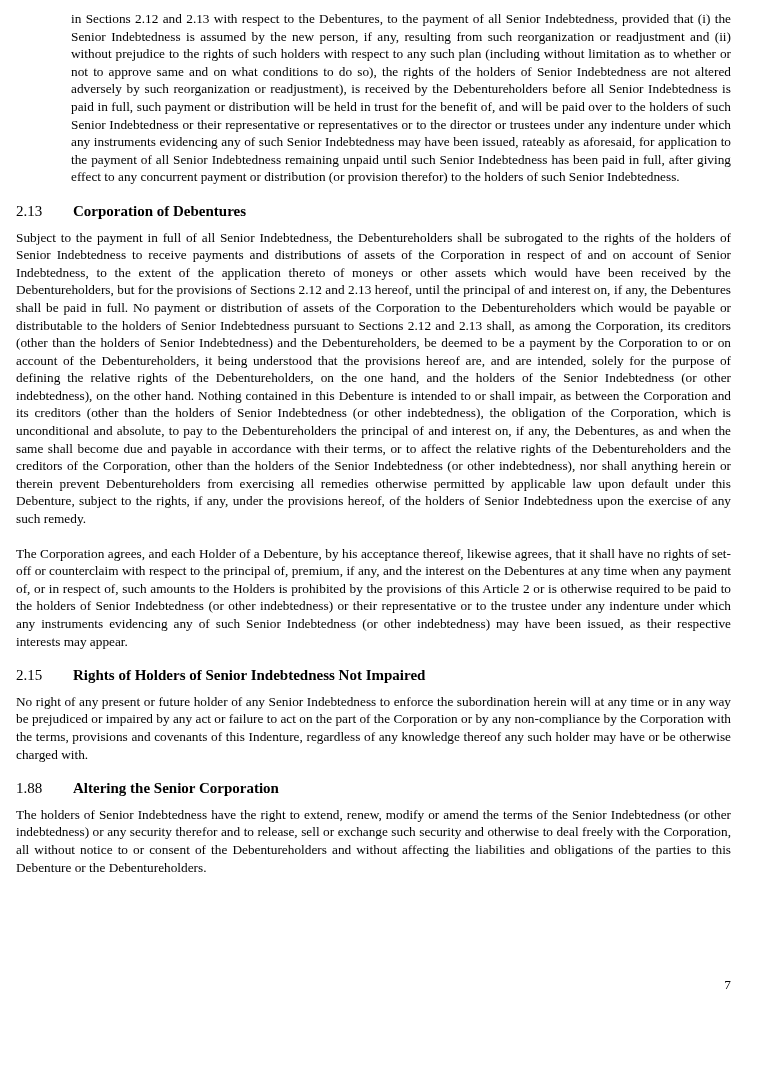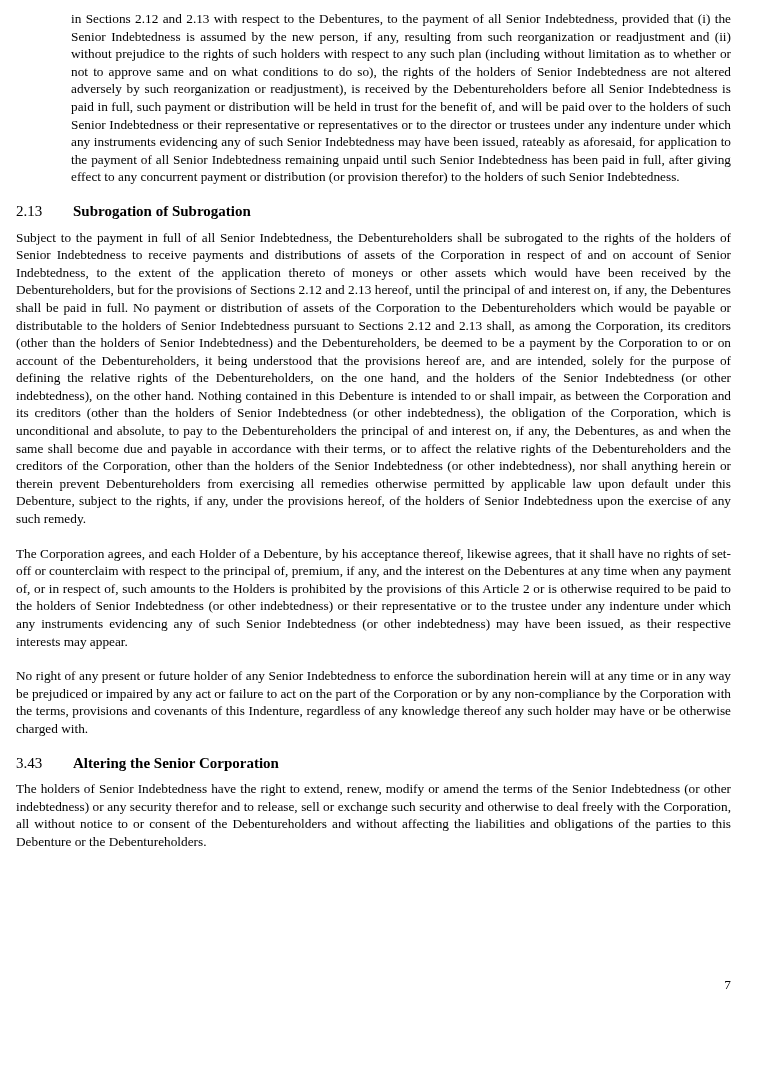--- a/index.html
+++ b/index.html
@@ -64,35 +64,39 @@
 </head>
 <body>
 
 <div class="page">
 
   <p class="para indented">in Sections 2.12 and 2.13 with respect to the Debentures, to the payment of all Senior Indebtedness, provided that (i) the Senior Indebtedness is assumed by the new person, if any, resulting from such reorganization or readjustment and (ii) without prejudice to the rights of such holders with respect to any such plan (including without limitation as to whether or not to approve same and on what conditions to do so), the rights of the holders of Senior Indebtedness are not altered adversely by such reorganization or readjustment), is received by the Debentureholders before all Senior Indebtedness is paid in full, such payment or distribution will be held in trust for the benefit of, and will be paid over to the holders of such Senior Indebtedness or their representative or representatives or to the director or trustees under any indenture under which any instruments evidencing any of such Senior Indebtedness may have been issued, rateably as aforesaid, for application to the payment of all Senior Indebtedness remaining unpaid until such Senior Indebtedness has been paid in full, after giving effect to any concurrent payment or distribution (or provision therefor) to the holders of such Senior Indebtedness.</p>
 
   <div class="section">
     <div class="section-head">
       <span class="section-num">2.13</span>
-      <span class="section-title">Subrogation of Subrogation</span>
+      <span class="section-title">Corporation of Debentures</span>
     </div>
     <p class="para body-after-head">Subject to the payment in full of all Senior Indebtedness, the Debentureholders shall be subrogated to the rights of the holders of Senior Indebtedness to receive payments and distributions of assets of the Corporation in respect of and on account of Senior Indebtedness, to the extent of the application thereto of moneys or other assets which would have been received by the Debentureholders, but for the provisions of Sections 2.12 and 2.13 hereof, until the principal of and interest on, if any, the Debentures shall be paid in full. No payment or distribution of assets of the Corporation to the Debentureholders which would be payable or distributable to the holders of Senior Indebtedness pursuant to Sections 2.12 and 2.13 shall, as among the Corporation, its creditors (other than the holders of Senior Indebtedness) and the Debentureholders, be deemed to be a payment by the Corporation to or on account of the Debentureholders, it being understood that the provisions hereof are, and are intended, solely for the purpose of defining the relative rights of the Debentureholders, on the one hand, and the holders of the Senior Indebtedness (or other indebtedness), on the other hand. Nothing contained in this Debenture is intended to or shall impair, as between the Corporation and its creditors (other than the holders of Senior Indebtedness (or other indebtedness), the obligation of the Corporation, which is unconditional and absolute, to pay to the Debentureholders the principal of and interest on, if any, the Debentures, as and when the same shall become due and payable in accordance with their terms, or to affect the relative rights of the Debentureholders and the creditors of the Corporation, other than the holders of the Senior Indebtedness (or other indebtedness), nor shall anything herein or therein prevent Debentureholders from exercising all remedies otherwise permitted by applicable law upon default under this Debenture, subject to the rights, if any, under the provisions hereof, of the holders of Senior Indebtedness upon the exercise of any such remedy.</p>
   </div>
 
   <div class="section">
     <p class="para body-after-head">The Corporation agrees, and each Holder of a Debenture, by his acceptance thereof, likewise agrees, that it shall have no rights of set-off or counterclaim with respect to the principal of, premium, if any, and the interest on the Debentures at any time when any payment of, or in respect of, such amounts to the Holders is prohibited by the provisions of this Article 2 or is otherwise required to be paid to the holders of Senior Indebtedness (or other indebtedness) or their representative or to the trustee under any indenture under which any instruments evidencing any of such Senior Indebtedness (or other indebtedness) may have been issued, as their respective interests may appear.</p>
   </div>
 
   <div class="section">
+    <div class="section-head">
+      <span class="section-num">2.15</span>
+      <span class="section-title">Rights of Holders of Senior Indebtedness Not Impaired</span>
+    </div>
     <p class="para body-after-head">No right of any present or future holder of any Senior Indebtedness to enforce the subordination herein will at any time or in any way be prejudiced or impaired by any act or failure to act on the part of the Corporation or by any non-compliance by the Corporation with the terms, provisions and covenants of this Indenture, regardless of any knowledge thereof any such holder may have or be otherwise charged with.</p>
   </div>
 
   <div class="section">
     <div class="section-head">
-      <span class="section-num">3.43</span>
+      <span class="section-num">1.88</span>
       <span class="section-title">Altering the Senior Corporation</span>
     </div>
     <p class="para body-after-head">The holders of Senior Indebtedness have the right to extend, renew, modify or amend the terms of the Senior Indebtedness (or other indebtedness) or any security therefor and to release, sell or exchange such security and otherwise to deal freely with the Corporation, all without notice to or consent of the Debentureholders and without affecting the liabilities and obligations of the parties to this Debenture or the Debentureholders.</p>
   </div>
 
   <div class="page-number">7</div>
 </div>
 
 </body></html>

